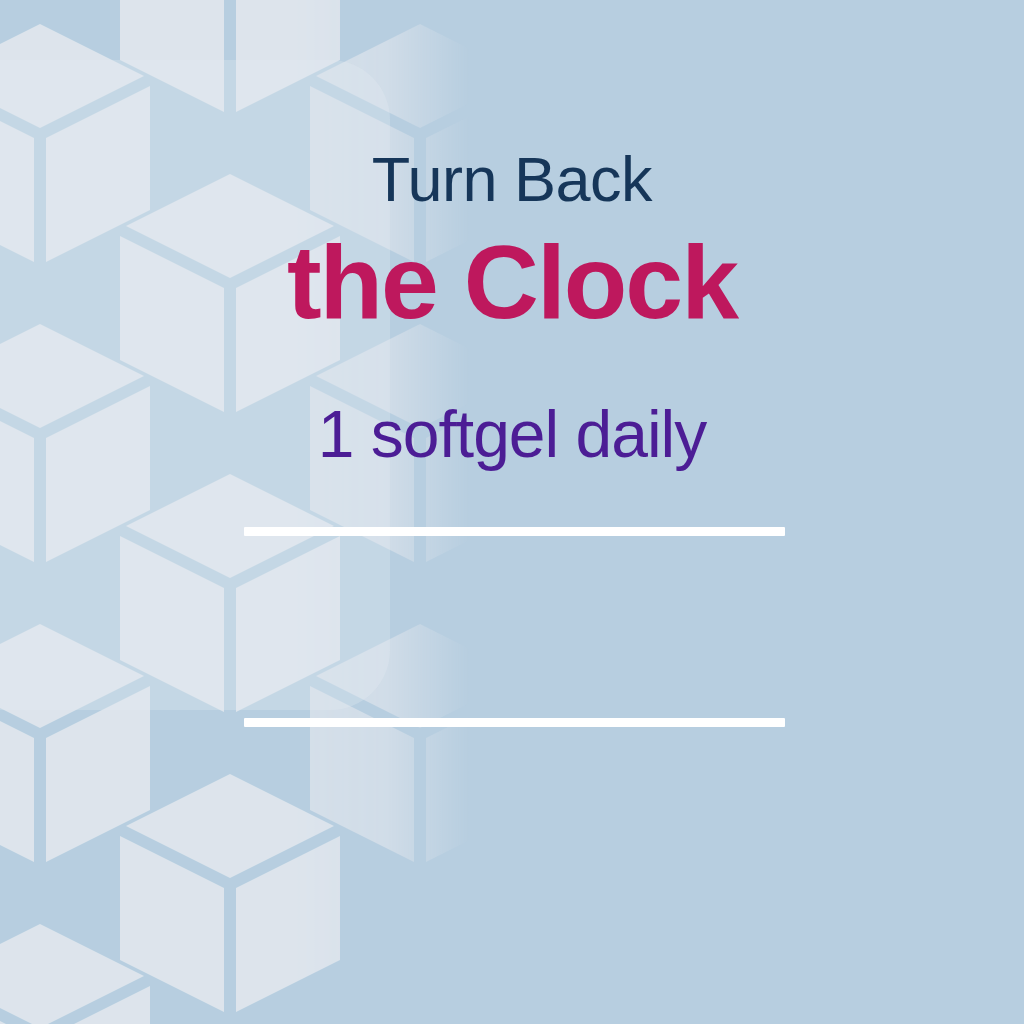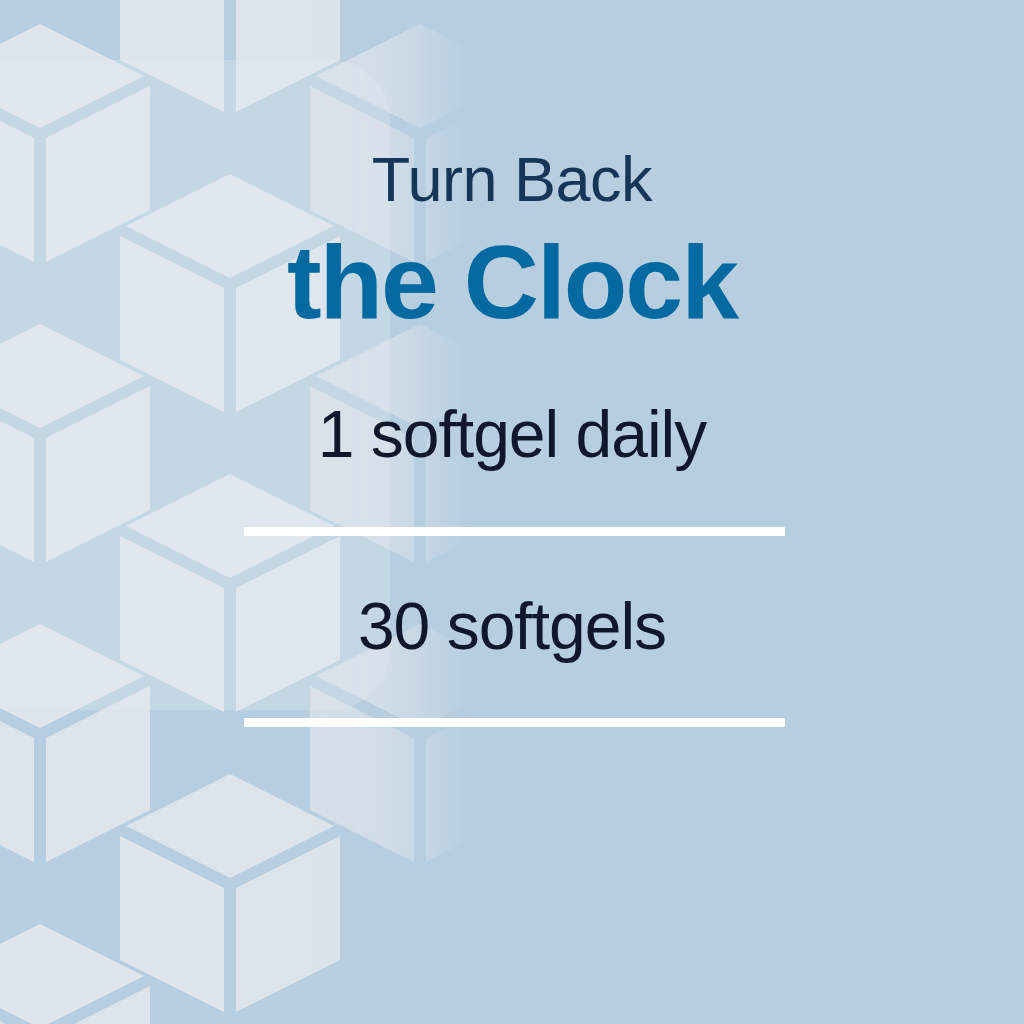--- a/index.html
+++ b/index.html
@@ -48,34 +48,34 @@
     letter-spacing: -0.5px;
     white-space: nowrap;
   }
 
   .line-title {
     position: absolute;
     left: 0;
     top: 228px;
     width: 1024px;
     text-align: center;
-    color: #0369a1;
+    color: #be185d;
     font-size: 104px;
     line-height: 1.05;
     font-weight: 700;
     letter-spacing: -2.0px;
     white-space: nowrap;
   }
 
   .spec {
     position: absolute;
     left: 0;
     width: 1024px;
     text-align: center;
-    color: #0f172a;
+    color: #4c1d95;
     font-size: 66px;
     line-height: 1.05;
     font-weight: 400;
     letter-spacing: -1.0px;
     white-space: nowrap;
   }
   #spec-dose    { top: 400px; }
   #spec-count   { top: 592px; }
   #spec-supply  { top: 782px; }
 
@@ -180,19 +180,18 @@
   <div id="content">
 
     <div class="line-eyebrow">Turn Back</div>
 
     <div class="line-title">the Clock</div>
 
     <div class="spec" id="spec-dose">1 softgel daily</div>
 
     <div class="rule" id="rule-1"></div>
 
-    <div class="spec" id="spec-count">30 softgels</div>
 
     <div class="rule" id="rule-2"></div>
 
 
   </div>
 </div>
 
 </body></html>

